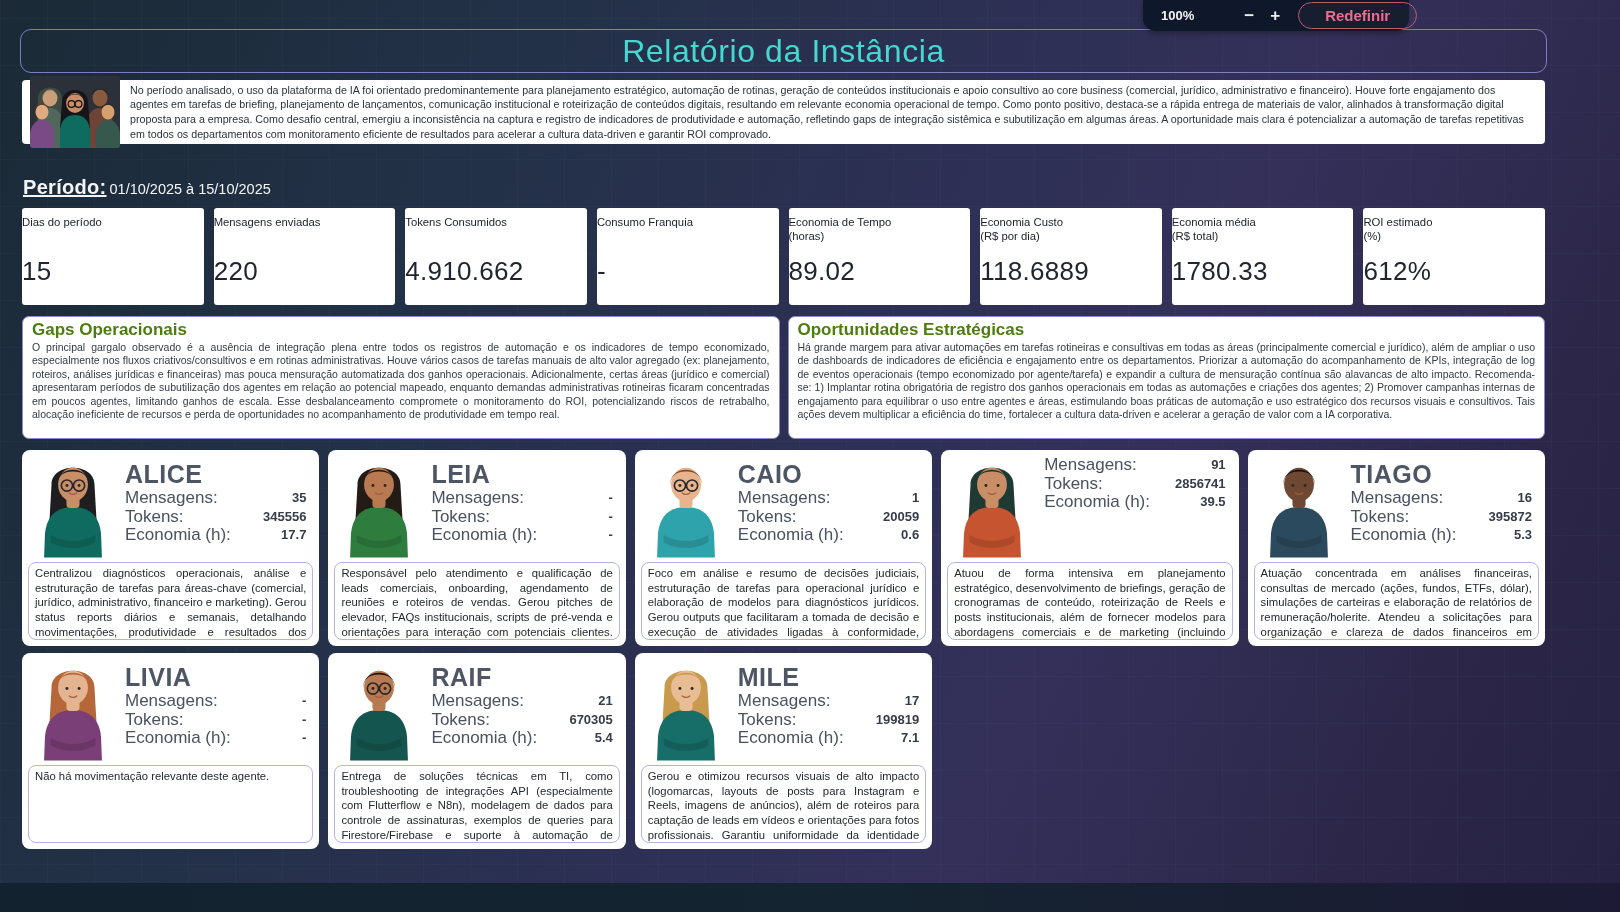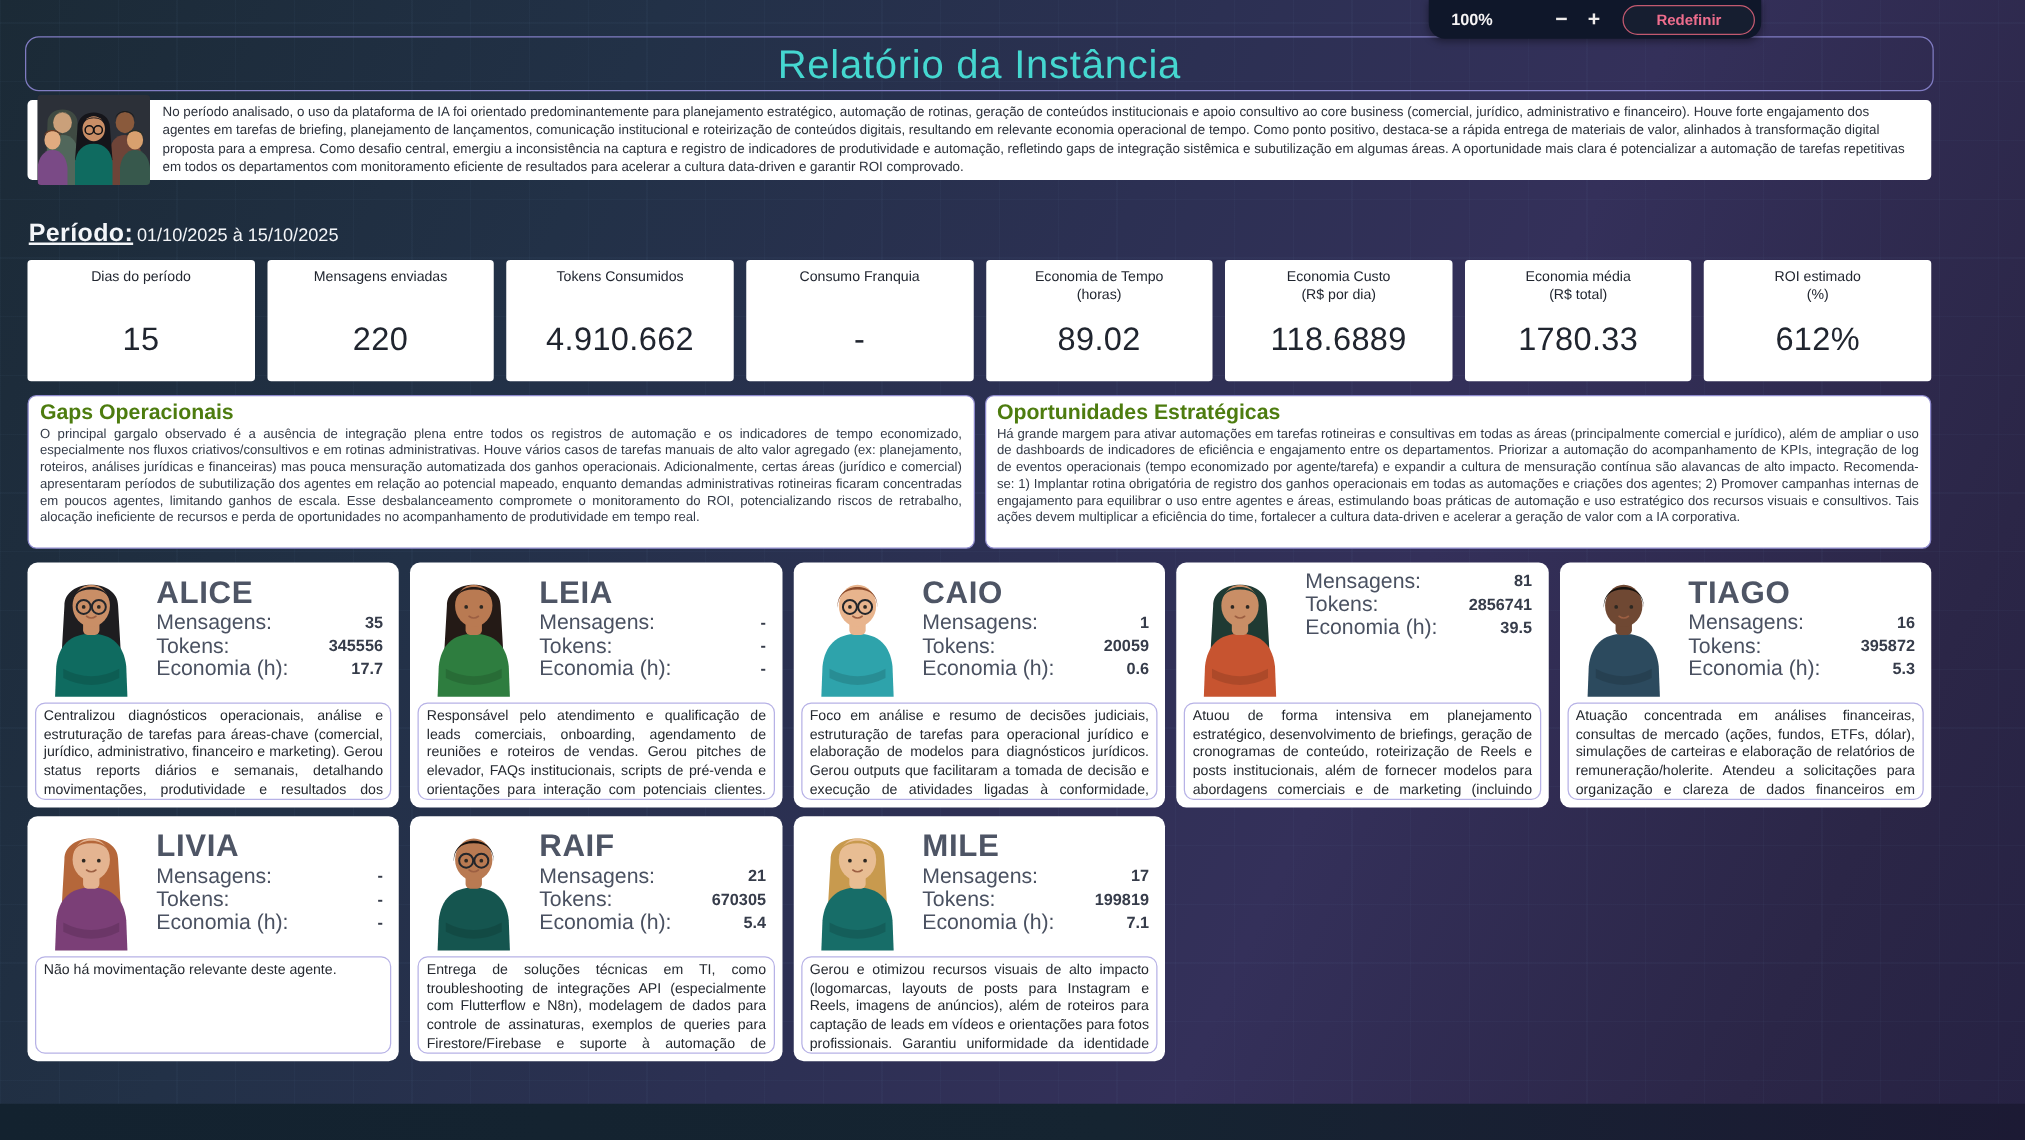--- a/index.html
+++ b/index.html
@@ -19,21 +19,21 @@
     background:#0f172a; border-radius:0 0 13px 13px;
     display:flex; align-items:center; color:#f5f3f4; z-index:20;
     box-shadow:0 2px 6px rgba(0,0,0,0.35);
   }
   .zoom-level { font-size:13px; font-weight:700; margin-left:18px; }
   .zoom-btn { background:none; border:none; color:#efeceb; font-size:17px; font-weight:700;
     cursor:pointer; line-height:1; padding:0 8px; font-family:inherit; }
   .zoom-minus { margin-left:42px; }
   .reset-btn {
     margin-left:10px; background:rgba(255,255,255,0.03); border:1px solid #c2596f;
-    border-radius:999px; padding:4px 26px; font-size:12px; font-weight:700;
+    border-radius:999px; padding:4px 26px; font-size:15px; font-weight:700;
     cursor:pointer; font-family:inherit;
   }
 
   
   .title-box {
     position:absolute; left:20px; top:29px; width:1527px; height:44px;
     border:1px solid #807cc2; border-radius:11px;
     display:flex; align-items:center; justify-content:center;
   }
   .page-title { font-size:32px; letter-spacing:0.6px; font-weight:400; }
@@ -50,21 +50,21 @@
   
   .period-row { position:absolute; left:23px; top:176px; display:flex; align-items:baseline; color:#f3f5f8; }
   .period-label { font-size:20px; font-weight:700; letter-spacing:0.3px;text-decoration:underline; }
   .period-value { font-size:14.5px; margin-left:3px; }
 
   
   .stats-row {
     position:absolute; left:22px; top:208px; width:1523px; height:97px;
     display:grid; grid-template-columns:repeat(8,1fr); gap:10px;
   }
-  .stat-card { background:#ffffff; border-radius:3px; text-align:center; padding-top:8px; }
+  .stat-card { background:#ffffff; border-radius:3px; padding-top:8px; }
   .stat-label { font-size:11.3px; color:#20252f; line-height:13.5px; height:30px; }
   .stat-value { font-size:26px; color:#20252f; margin-top:10px; letter-spacing:0.3px; }
 
   
   .sections-row {
     position:absolute; left:22px; top:316px; width:1523px; height:123px;
     display:grid; grid-template-columns:1fr 1fr; gap:8px;
   }
   .section-card {
     background:#ffffff; border:1px solid #8d89cc; border-radius:7px;
@@ -341,21 +341,21 @@
       <circle cx="38.5" cy="31" r="6"></circle>
               <circle cx="51.5" cy="31" r="6"></circle>
               <line x1="44.5" y1="31" x2="45.5" y2="31"></line>
     </g>
     <path d="M21,84 Q45,97 69,84 L69,92 Q45,104 21,92 Z" fill="rgba(0,0,0,0.13)"></path>
   </svg>
 </div>
       <div class="agent-info">
         <div class="agent-stat">
             <span class="lbl">Mensagens:</span>
-            <span class="val">81</span>
+            <span class="val">91</span>
           </div>
         <div class="agent-stat">
             <span class="lbl">Tokens:</span>
             <span class="val">2856741</span>
           </div>
         <div class="agent-stat">
             <span class="lbl">Economia (h):</span>
             <span class="val">39.5</span>
           </div>
       </div>

